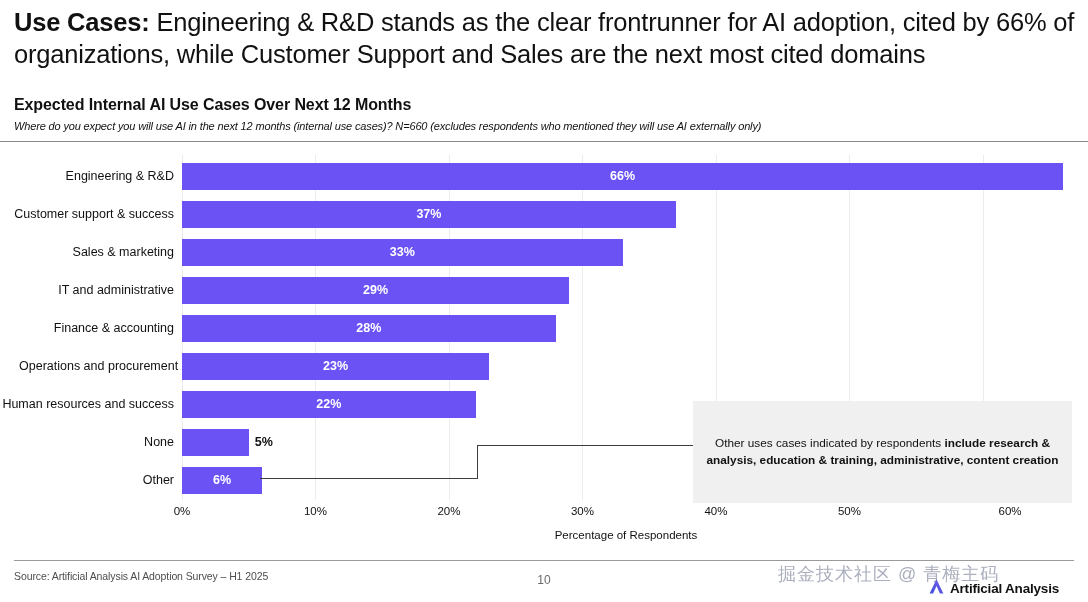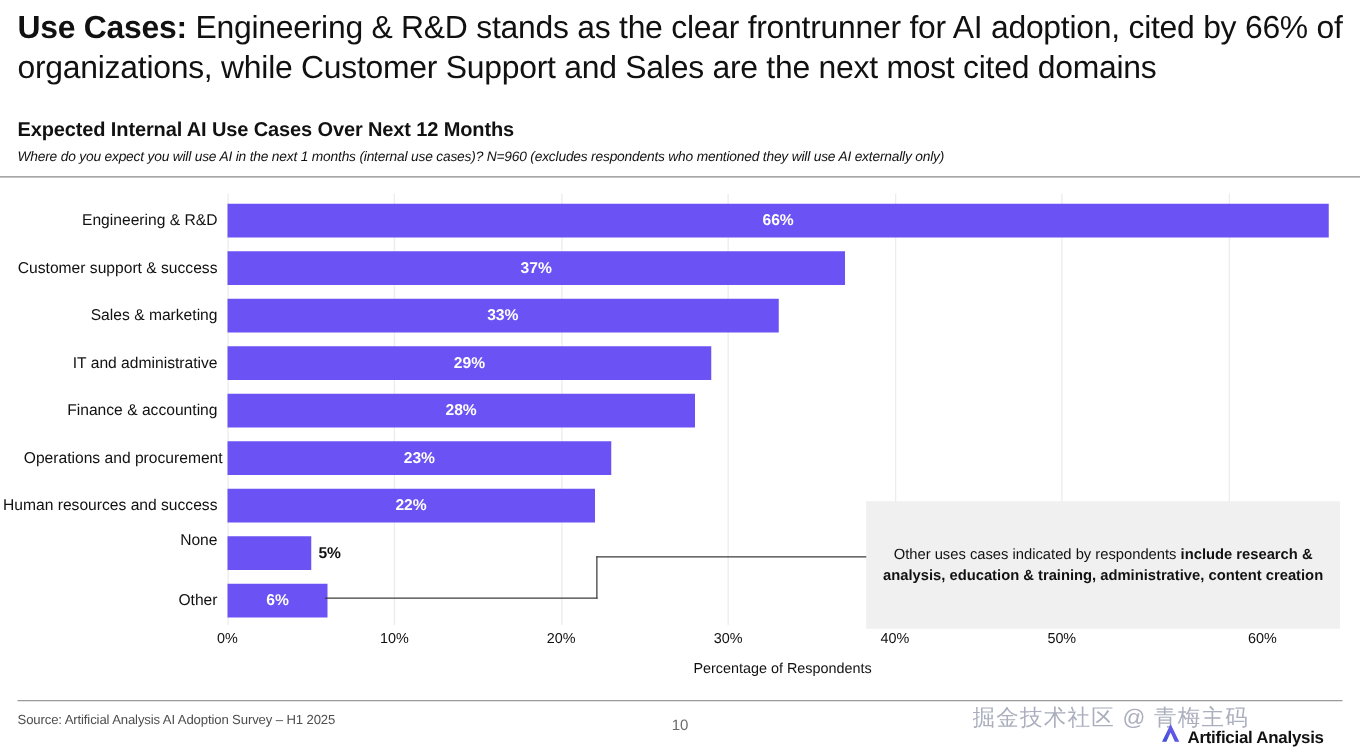--- a/index.html
+++ b/index.html
@@ -251,32 +251,32 @@
   }
 </style>
 </head>
 <body>
 
 <div id="headline">
   <span class="lead">Use Cases:</span><span class="rest"> Engineering &amp; R&amp;D stands as the clear frontrunner for AI adoption, cited by 66% of organizations, while Customer Support and Sales are the next most cited domains</span>
 </div>
 
 <div id="chart-title">Expected Internal AI Use Cases Over Next 12 Months</div>
-<div id="chart-subtitle">Where do you expect you will use AI in the next 1 months (internal use cases)? N=960 (excludes respondents who mentioned they will use AI externally only)</div>
+<div id="chart-subtitle">Where do you expect you will use AI in the next 12 months (internal use cases)? N=660 (excludes respondents who mentioned they will use AI externally only)</div>
 <div id="header-rule"></div>
 
 <div id="cat-labels">
     <div class="cat-label" style="top: 8px;">Engineering &amp; R&amp;D</div>
     <div class="cat-label" style="top: 46px;">Customer support &amp; success</div>
     <div class="cat-label" style="top: 84px;">Sales &amp; marketing</div>
     <div class="cat-label" style="top: 122px;">IT and administrative</div>
     <div class="cat-label" style="top: 160px;">Finance &amp; accounting</div>
     <div class="cat-label" style="top: 198px; padding-left: 19px;">Operations and procurement</div>
     <div class="cat-label" style="top: 236px;">Human resources and success</div>
-    <div class="cat-label" style="top: 264px;">None</div>
+    <div class="cat-label" style="top: 274px;">None</div>
     <div class="cat-label" style="top: 312px;">Other</div>
   </div>
 
 <div id="plot">
     <div class="gridline" style="left: 0px;"></div>
     <div class="gridline" style="left: 133.485px;"></div>
     <div class="gridline" style="left: 266.97px;"></div>
     <div class="gridline" style="left: 400.455px;"></div>
     <div class="gridline" style="left: 533.939px;"></div>
     <div class="gridline" style="left: 667.424px;"></div>

